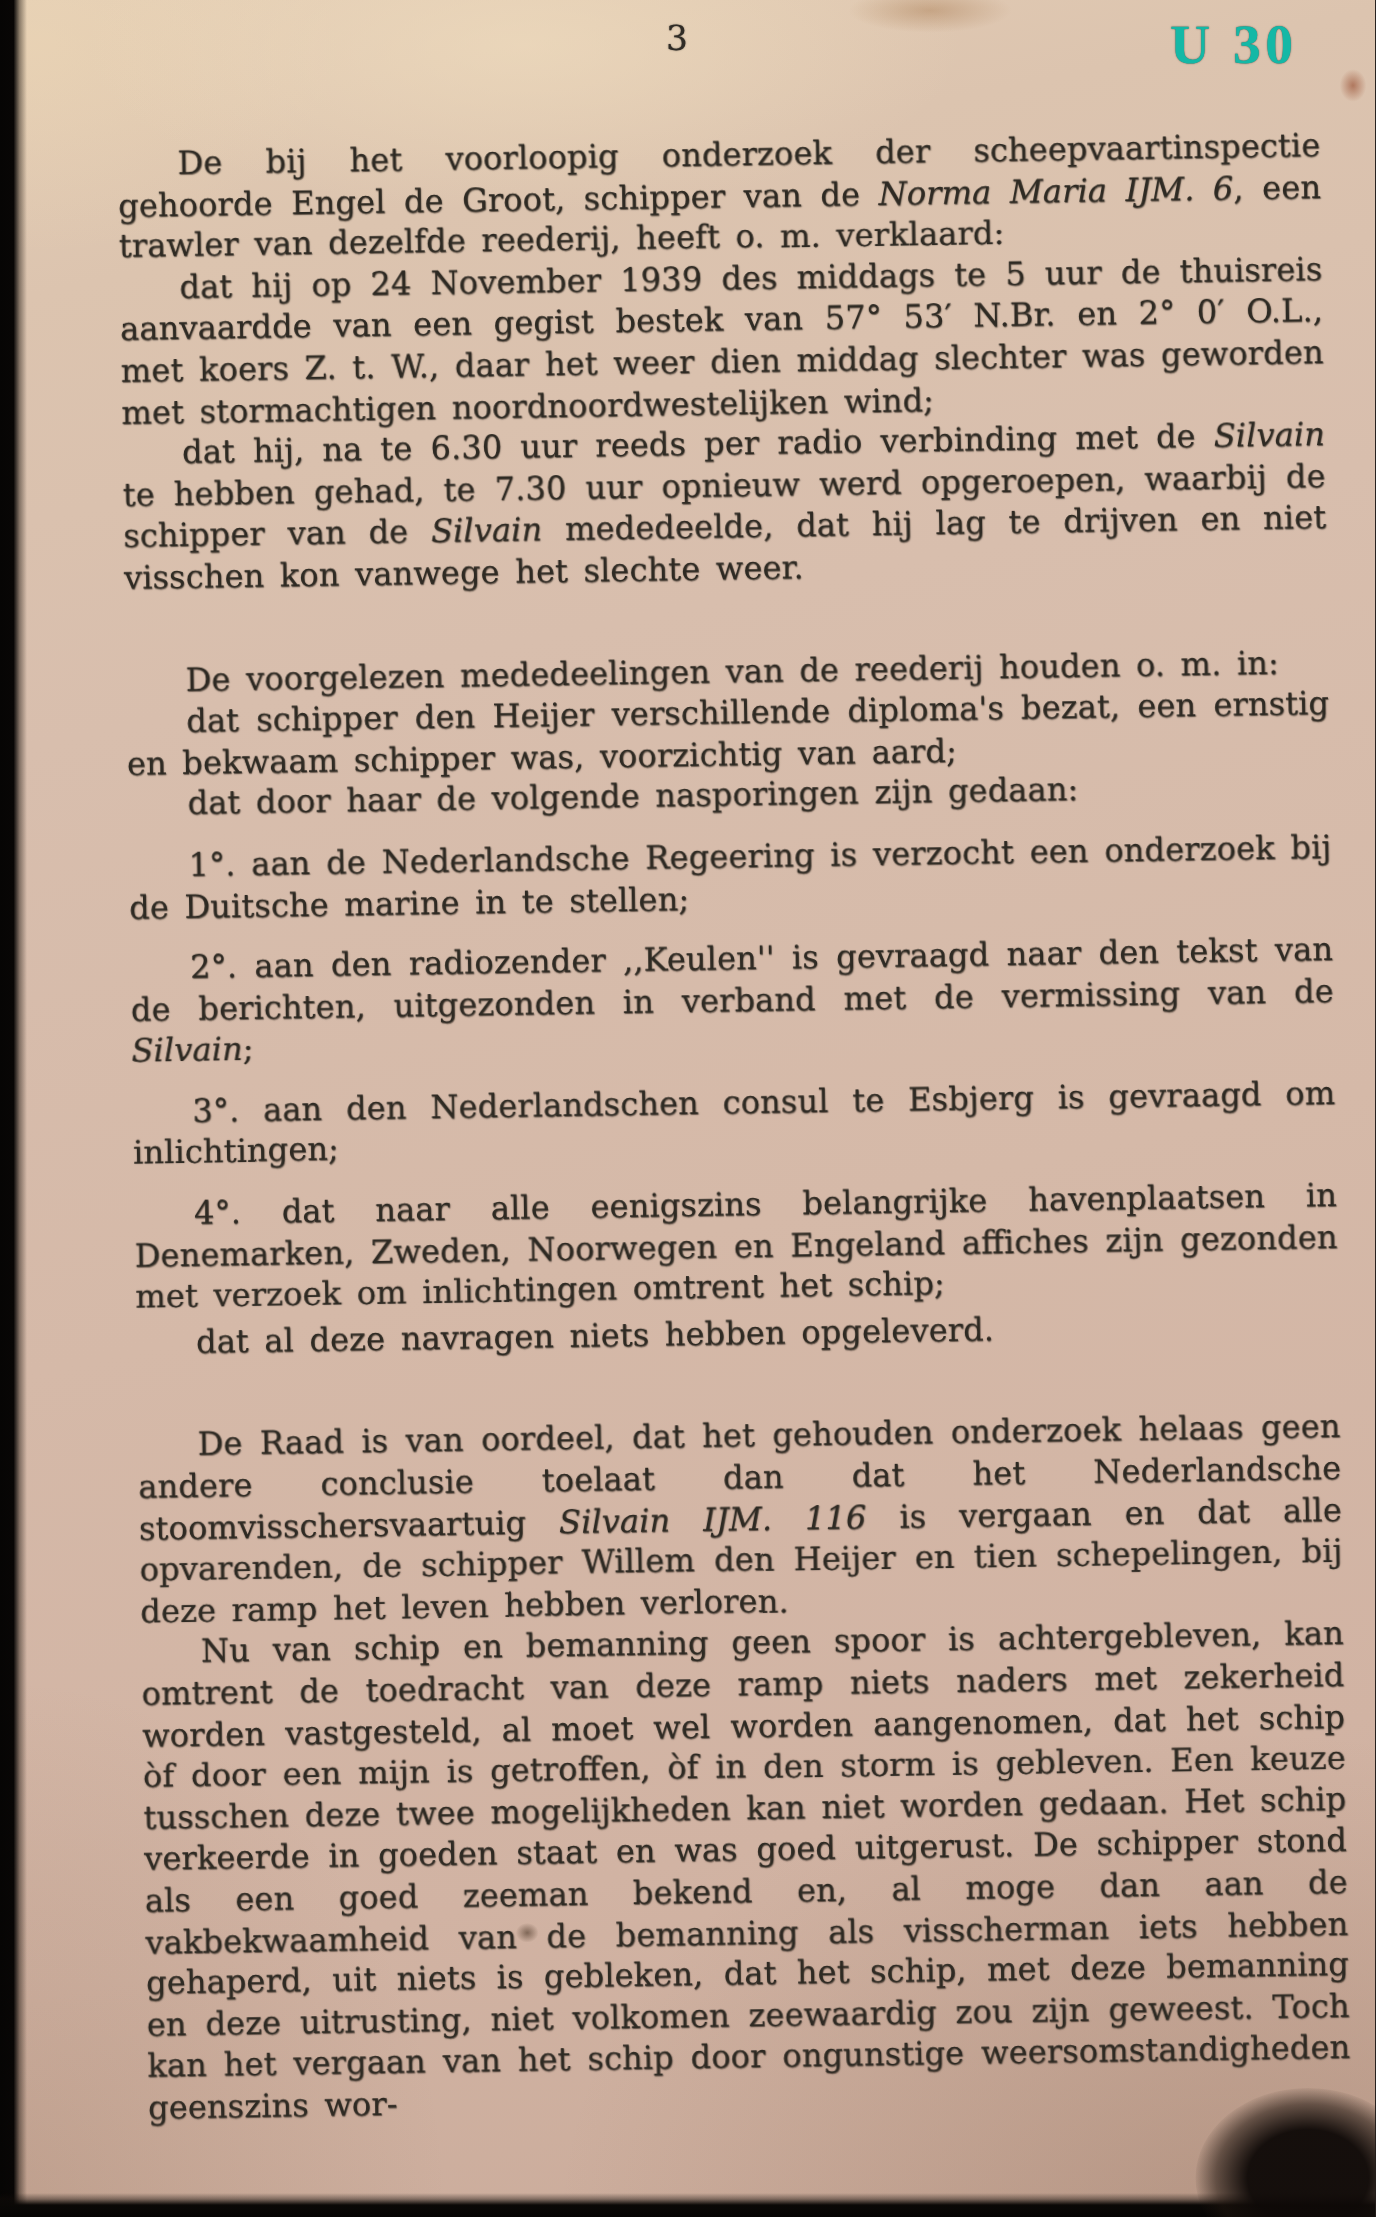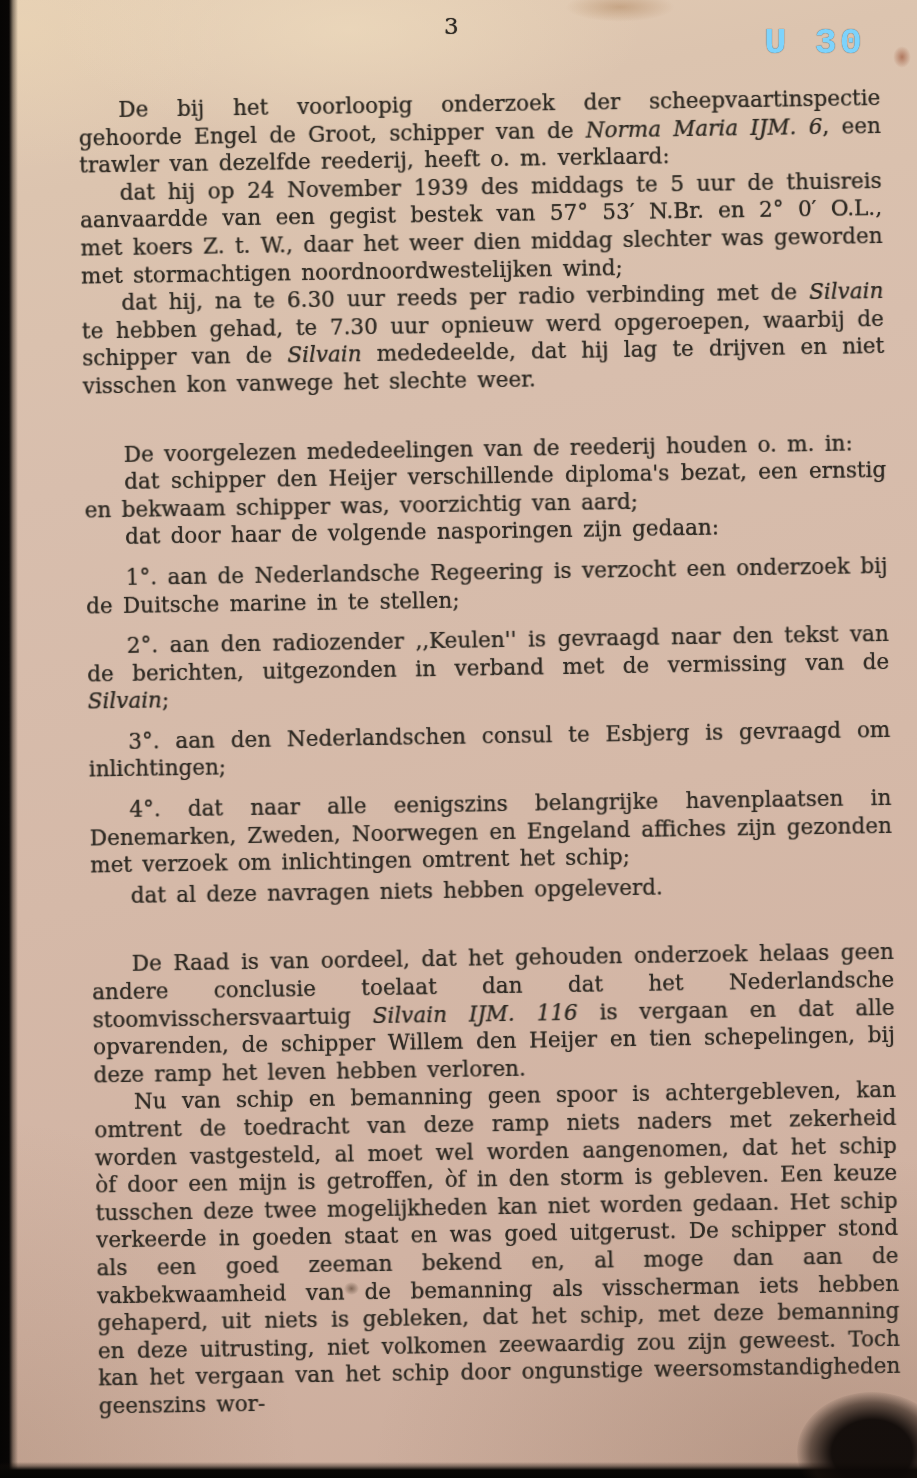--- a/index.html
+++ b/index.html
@@ -16,23 +16,23 @@
       radial-gradient(ellipse 700px 500px at 90% 100%, rgba(110,75,55,0.22), rgba(110,75,55,0) 65%),
       radial-gradient(ellipse 500px 600px at 0% 100%, rgba(120,85,60,0.18), rgba(120,85,60,0) 60%),
       linear-gradient(168deg, #e4ceb5 0%, #dcc4af 12%, #d8bead 30%, #d5b9a8 55%, #d1b3a3 80%, #c9aa99 100%);
   }
   .page-number {
     position:absolute; top:13px; left:444px;
     font-size:23px; color:#302c26;
     text-shadow:0 0 1px rgba(48,44,38,0.8);
   }
   .doc-code {
-    position:absolute; top:22px; right:52px;
-    font-family:Liberation Mono, monospace; font-weight:bold;
-    font-size:37px; letter-spacing:3px; color:#7dd3fc;
+    position:absolute; top:9px; right:52px;
+    font-family:Liberation Serif, serif; font-weight:bold;
+    font-size:37px; letter-spacing:3px; color:#14b8a6;
     text-shadow:0 0 1px rgba(20,16,10,0.7);
   }
   .body-text {
     position:absolute; top:84px; left:78px; width:802px;
     transform:rotate(-0.9deg); transform-origin:100% 0;
     color:#2e2a23; font-size:21.5px; line-height:27.6px;
     text-align:justify; word-spacing:3.5px;
     text-shadow:0.3px 0.4px 0.8px rgba(45,38,30,0.75);
     filter:blur(0.22px);
   }

